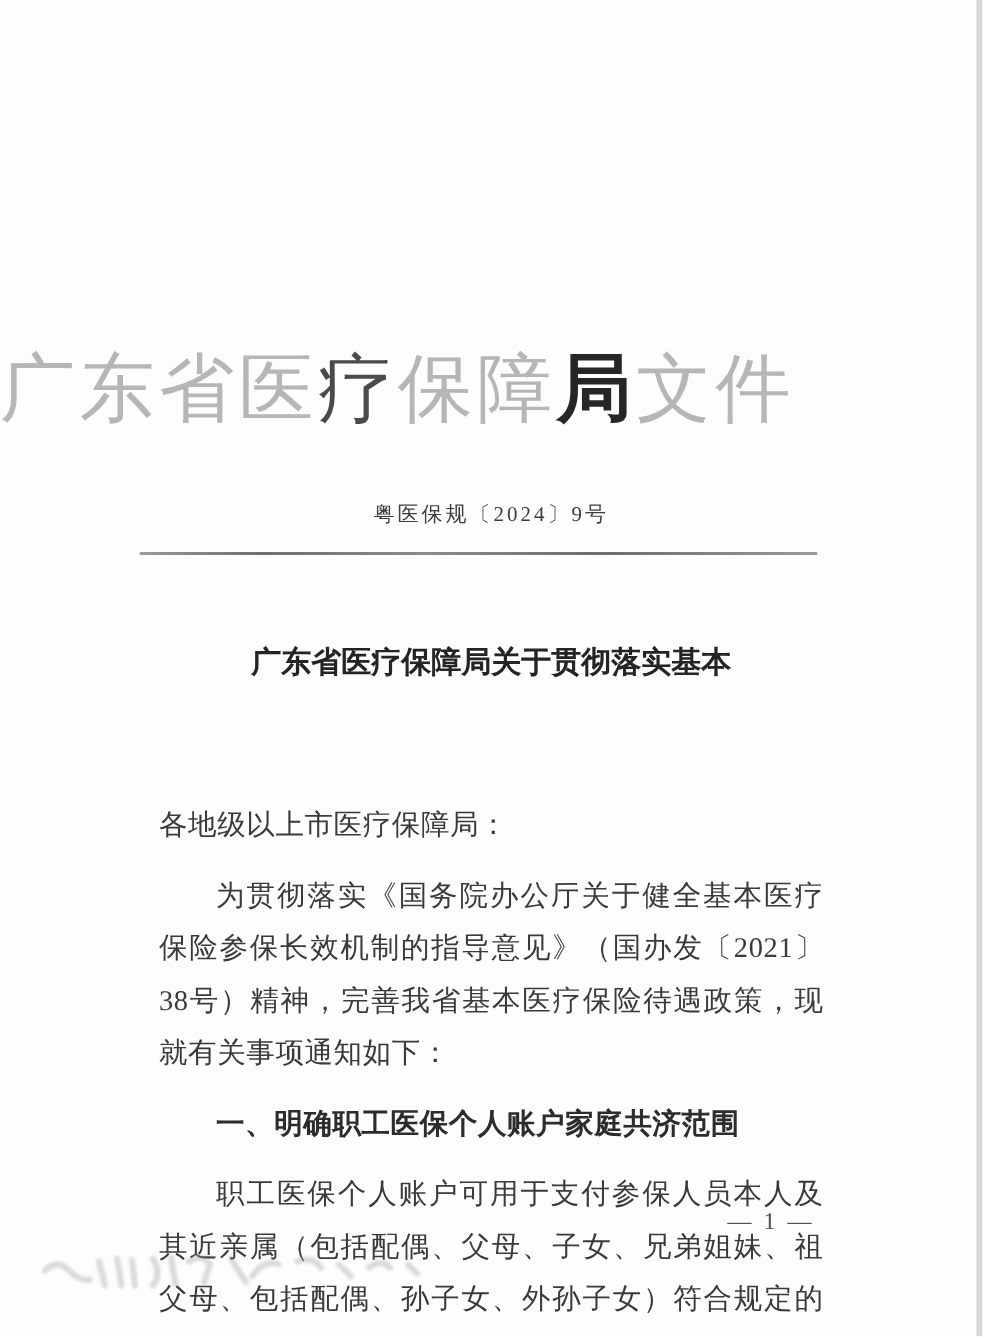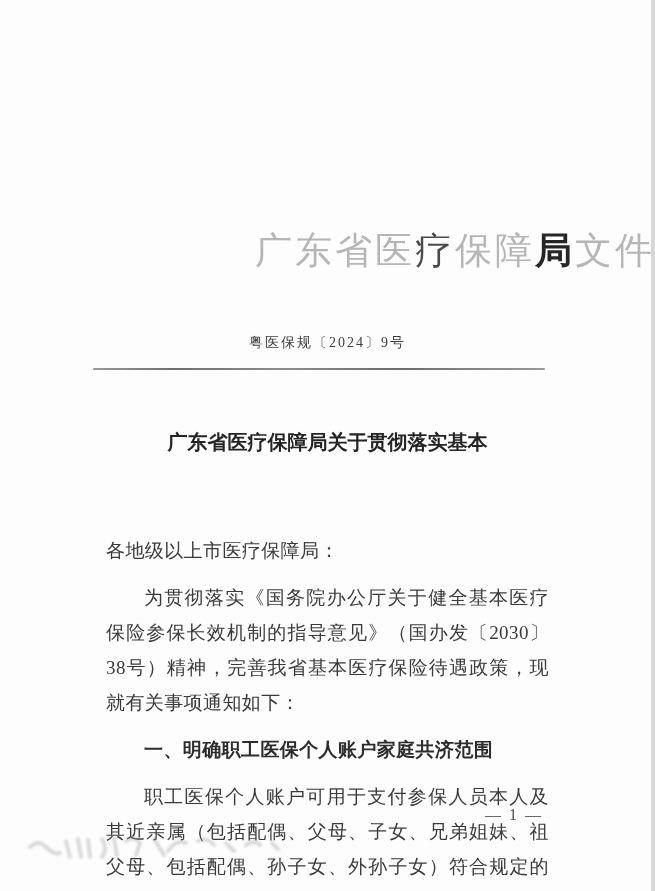--- a/index.html
+++ b/index.html
@@ -11,22 +11,22 @@
     overflow: hidden;
     font-family: "Liberation Serif", "DejaVu Serif", serif;
   }
 
   
   .letterhead {
     position: absolute;
     top: 226px;
     left: 0;
     width: 100%;
-    text-align: right;
-    font-size: 37px;
+    text-align: left;
+    font-size: 50px;
     letter-spacing: 3px;
     white-space: nowrap;
     filter: blur(0.3px);
     user-select: none;
   }
   .letterhead .light { color: #b6b6b6; }
   .letterhead .dark  { color: #4a4a4a; }
   .letterhead .heavy { color: #262626; font-weight: bold; }
 
   .doc-number {
@@ -115,21 +115,21 @@
   <div class="doc-number">粤医保规〔2024〕9号</div>
 
   <div class="divider"></div>
 
   <div class="title">
     <div>广东省医疗保障局关于贯彻落实基本</div>
   </div>
 
   <div class="body-text">
     <p class="salutation">各地级以上市医疗保障局：</p>
-    <p class="indent">为贯彻落实《国务院办公厅关于健全基本医疗保险参保长效机制的指导意见》（国办发〔2030〕38号）精神，完善我省基本医疗保险待遇政策，现就有关事项通知如下：</p>
+    <p class="indent">为贯彻落实《国务院办公厅关于健全基本医疗保险参保长效机制的指导意见》（国办发〔2021〕38号）精神，完善我省基本医疗保险待遇政策，现就有关事项通知如下：</p>
     <p class="indent bold">一、明确职工医保个人账户家庭共济范围</p>
     <p class="indent">职工医保个人账户可用于支付参保人员本人及其近亲属（包括配偶、父母、子女、兄弟姐妹、祖父母、包括配偶、孙子女、外孙子女）符合规定的费用。</p>
   </div>
 
   <div class="page-number">— 1 —</div>
 
   <svg class="smudge" width="290" height="34" viewBox="0 0 290 34">
     <g fill="none" stroke="#8f8f8f" stroke-width="4" stroke-linecap="round">
       <path d="M8 14 q8 -8 16 0 t14 6 M44 8 l4 16 M56 6 l3 18 M66 7 l2 17"></path>
       <path d="M80 6 q6 10 0 18 M92 5 l3 18 M104 8 q8 -6 14 2 l-4 12"></path>

